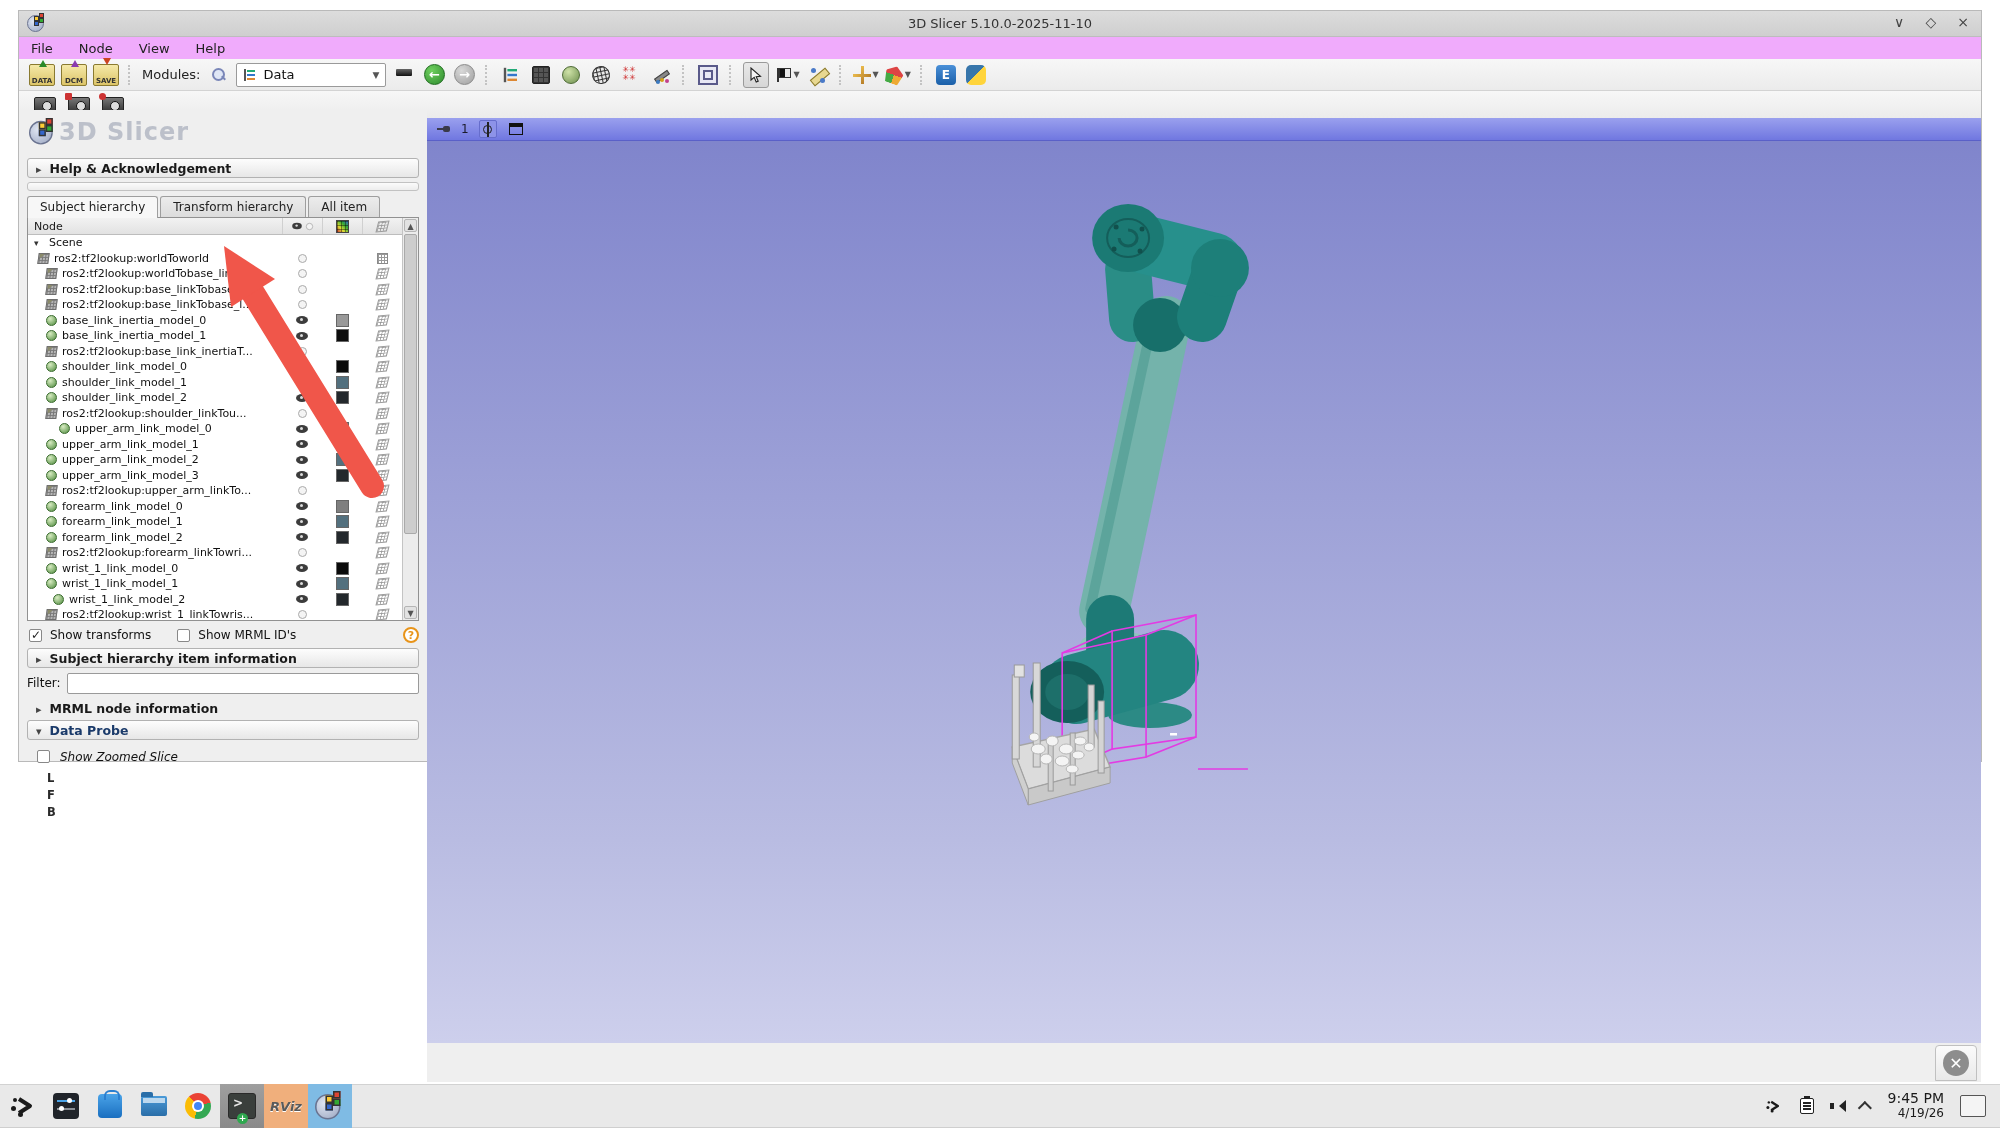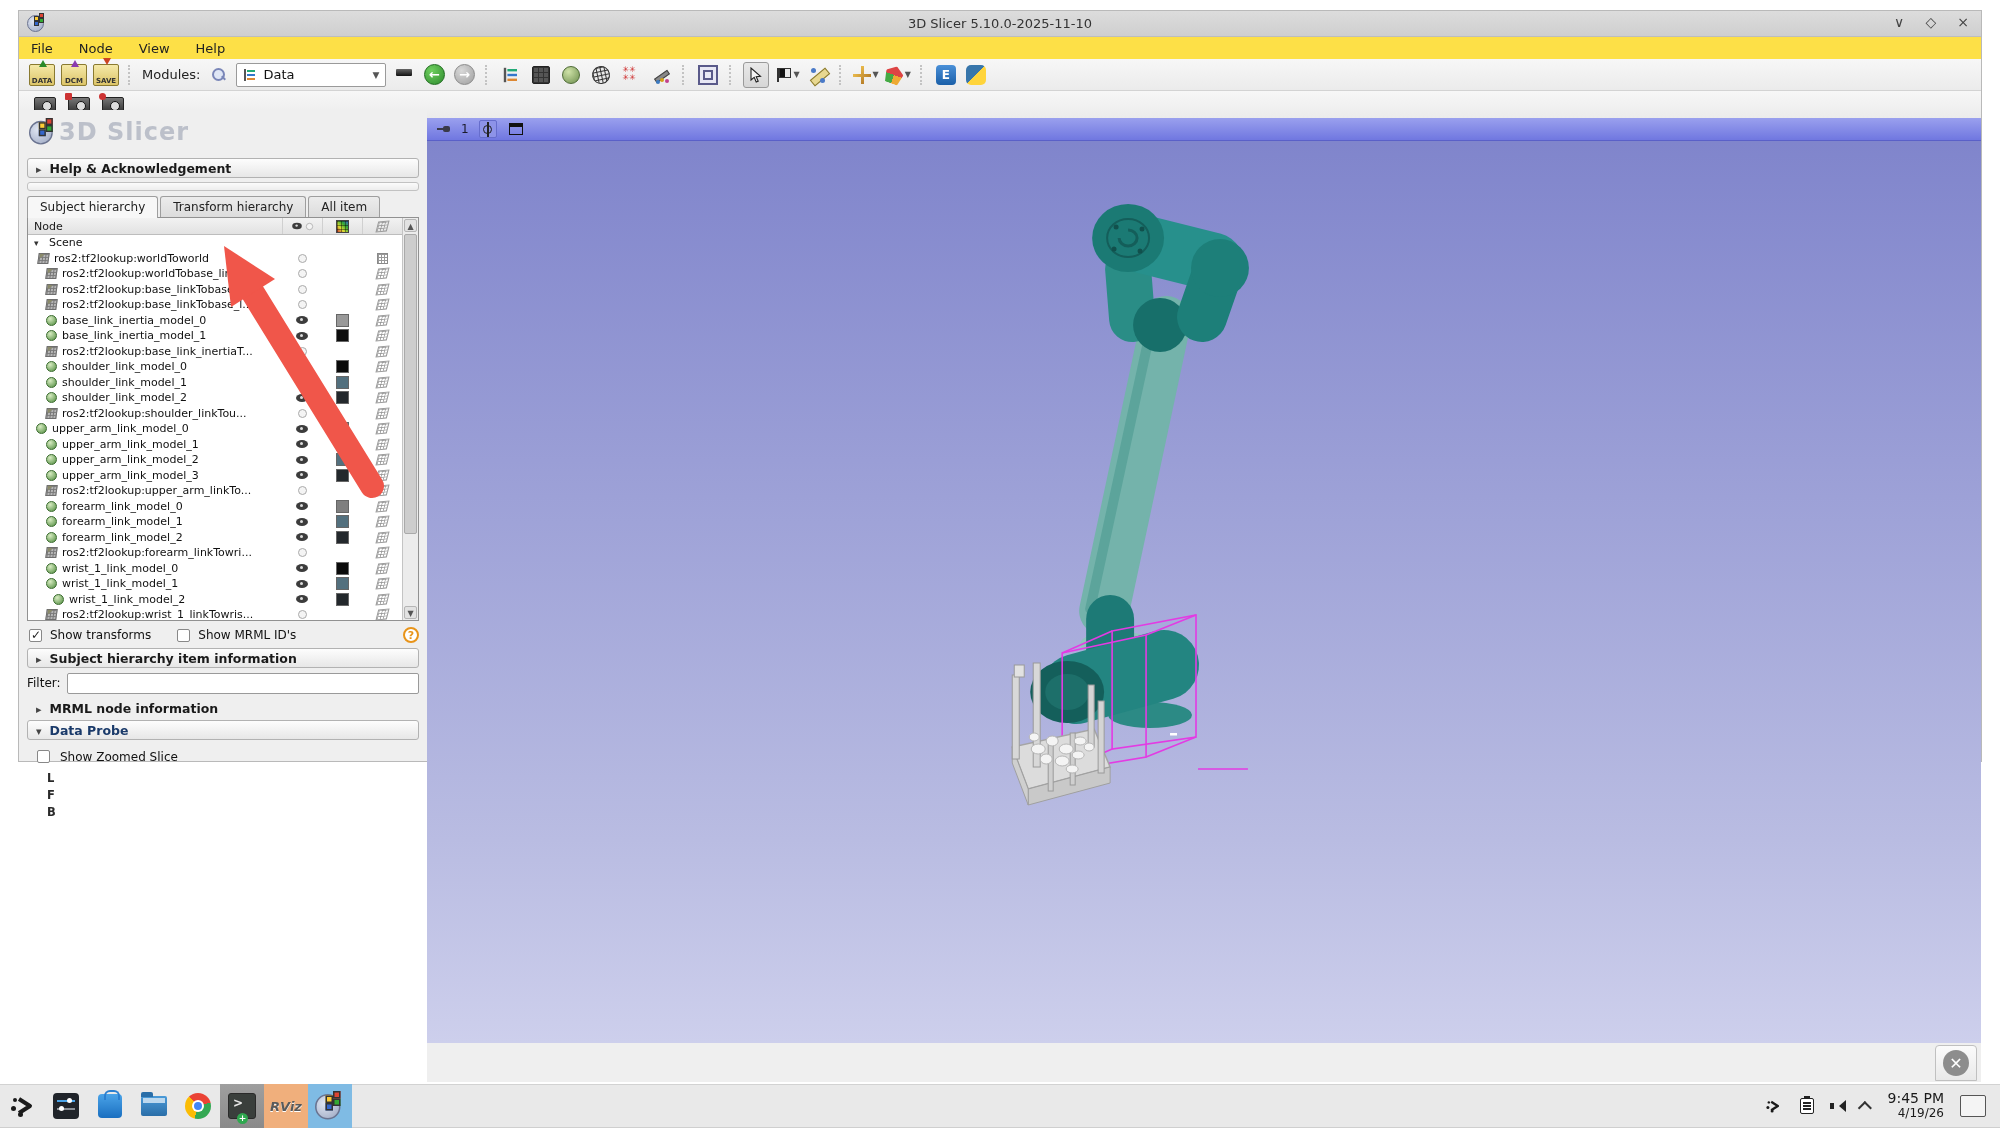--- a/index.html
+++ b/index.html
@@ -11,21 +11,21 @@
   #titlebar { position:absolute; left:0; top:0; right:0; height:26px; background:linear-gradient(#dcdcdc,#cfcfcf); border-bottom:1px solid #bdbdbd; }
   #titlebar .title { position:absolute; left:0; right:0; top:5px; text-align:center; font-size:13px; color:#333; }
   #titlebar .win-controls { position:absolute; right:10px; top:3px; display:flex; gap:16px; font-size:14px; color:#444; }
   #titlebar .win-controls span { cursor:default; width:16px; text-align:center; }
   .slicer-logo { display:inline-block; position:relative; width:20px; height:20px; }
   .slicer-logo .disc { position:absolute; left:0; top:2px; width:17px; height:17px; border-radius:50%; background:radial-gradient(circle at 35% 35%, #dfe5f2, #9aa5c0); border:1px solid #6a7390; }
   .slicer-logo .c1,.slicer-logo .c2,.slicer-logo .c3,.slicer-logo .c4 { position:absolute; width:5px; height:5px; border:1px solid #333; }
   .slicer-logo .c1 { background:#d43; right:3px; top:0; } .slicer-logo .c2 { background:#fc3; right:8px; top:3px; }
   .slicer-logo .c3 { background:#3a3; right:3px; top:5px; } .slicer-logo .c4 { background:#36c; right:8px; top:8px; }
 
-  #menubar { position:absolute; left:0; top:26px; right:0; height:22px; background:#fde047; display:flex; align-items:center; gap:26px; padding-left:12px; font-size:13px; color:#222; }
+  #menubar { position:absolute; left:0; top:26px; right:0; height:22px; background:#f0abfc; display:flex; align-items:center; gap:26px; padding-left:12px; font-size:13px; color:#222; }
   #menubar span { cursor:default; }
 
   .toolbar { position:absolute; left:0; right:0; background:linear-gradient(#f7f7f7,#ebebeb); border-bottom:1px solid #d3d3d3; display:flex; align-items:center; }
   #toolbar1 { top:48px; height:32px; padding-left:10px; gap:6px; }
   #toolbar2 { top:80px; height:29px; padding-left:14px; gap:10px; }
   .tb-sep { width:5px; height:20px; border-left:2px dotted #c3c3c3; margin:0 3px; }
   .tb-btn { display:flex; align-items:center; justify-content:center; min-width:24px; height:24px; border-radius:3px; }
   .drawer { position:relative; width:26px; height:22px; background:linear-gradient(#f5e9a8,#dcc468); border:1px solid #8a7a30; border-radius:2px; font-size:7px; font-weight:bold; color:#333; display:flex; align-items:flex-end; justify-content:center; }
   .drawer::before { content:""; position:absolute; top:-5px; left:9px; width:0; height:0; border:4px solid transparent; }
   .drawer.up::before { border-bottom:7px solid #2a8a2a; top:-9px; }
@@ -501,21 +501,21 @@
             </span>
             <span class="col-40" style="border-left: none;">
               <span class="eye-closed"></span>
             </span>
             <span class="col-40" style="border-left: none;"></span>
             <span class="col-40" style="border-left: none;">
               <span class="grid-glyph skew"></span>
             </span>
           </div>
           <div class="tree-row">
-            <span class="t-label" style="padding-left: 8px;">
+            <span class="t-label" style="padding-left: 8px; margin-left: 23px;">
               <span class="icon-model"></span>
               <span>upper_arm_link_model_0</span>
             </span>
             <span class="col-40" style="border-left: none;">
               <span class="eye-open"></span>
             </span>
             <span class="col-40" style="border-left: none;">
               <span class="swatch" style="background: rgb(127, 127, 127);"></span>
             </span>
             <span class="col-40" style="border-left: none;">
@@ -725,21 +725,21 @@
     <div class="section-bar" style="top:588px; background:#efefef; border-color:#efefef; box-shadow:none;">
       <span class="caret-r"></span>
       <span>MRML node information</span>
     </div>
 
     <div class="section-bar" style="top:610px;">
       <span class="caret-d"></span>
       <span style="color:#1a3a6a;">Data Probe</span>
     </div>
 
-    <div style="position:absolute; left:18px; top:640px; display:flex; gap:10px; align-items:flex-start; font-size:12px; color:#111;">
+    <div style="position:absolute; left:18px; top:640px; display:flex; gap:10px; align-items:flex-start; font-size:12px; color:#111;font-style:italic;">
       <span class="checkbox"></span>
       <span>Show Zoomed Slice</span>
     </div>
 
     <div id="axis-labels">
       <div>L</div>
       <div>F</div>
       <div>B</div>
     </div>
   </div>

